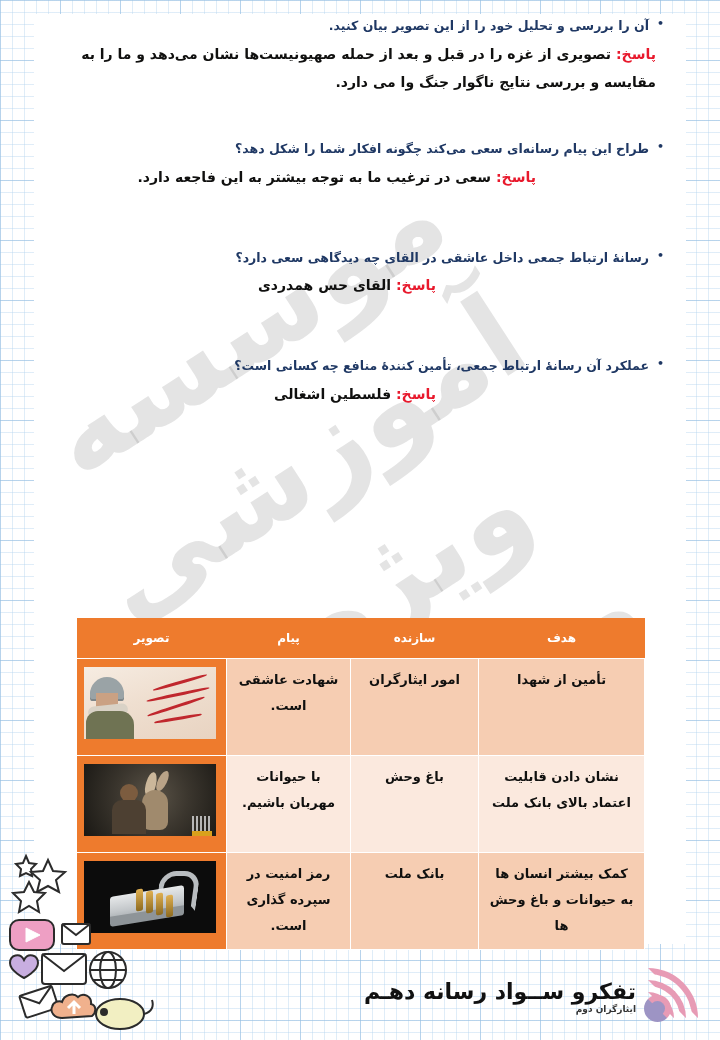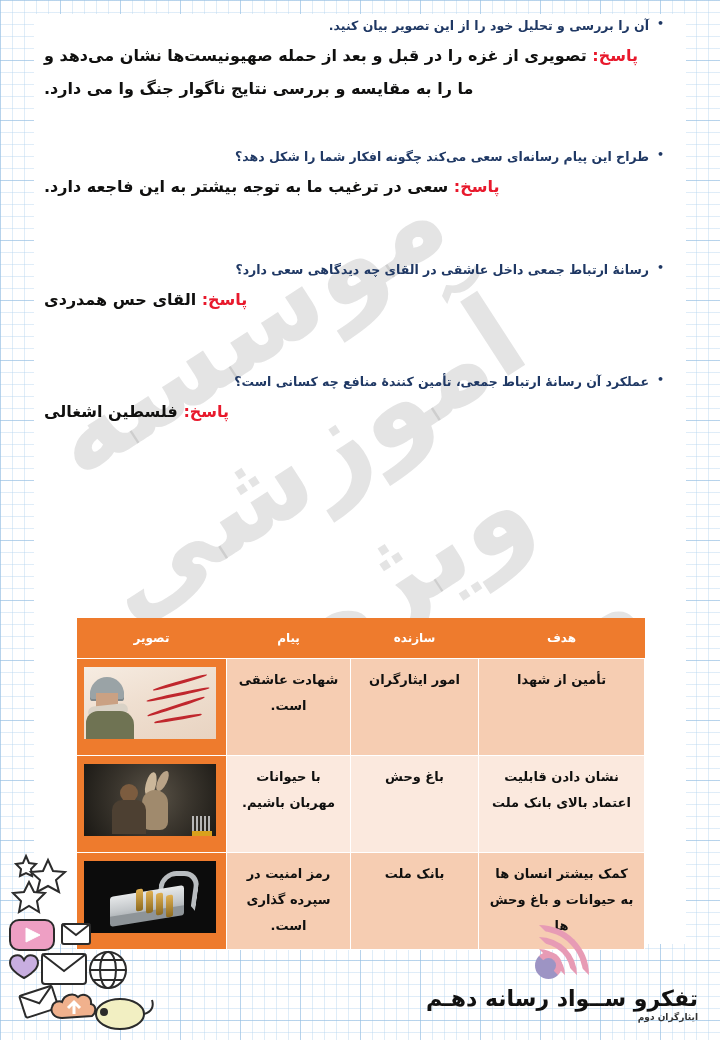--- a/index.html
+++ b/index.html
@@ -80,24 +80,24 @@
     color: #1F3864;
     font-size: 11px;
     line-height: 1.9;
     margin-left: 8px;
     flex: 0 0 auto;
   }
   .q-text { flex: 1 1 auto; text-align: right; }
 
   .answer {
     color: #10100f;
-    font-size: 16px;
+    font-size: 14px;
     font-weight: bold;
     line-height: 2.05;
-    text-align: left;
+    text-align: right;
     padding: 0 0 0 10px;
   }
   .answer.indent-1 { padding-right: 30px; }
   .answer.indent-2 { padding-right: 150px; }
   .answer.indent-3 { padding-right: 250px; }
   .ans-label { color: #E8192C; font-weight: bold; }
 
   .spacer-sm { height: 22px; }
   .spacer-md { height: 36px; }
   .spacer-lg { height: 50px; }
@@ -280,21 +280,21 @@
   .pic-lock .dials b:nth-child(2){ left: 10px; top:2px; }
   .pic-lock .dials b:nth-child(3){ left: 20px; top:4px; }
   .pic-lock .dials b:nth-child(4){ left: 30px; top:6px; }
 
   
   .footer-logo {
     position: absolute;
     right: 22px;
     bottom: 18px;
     display: flex;
-    flex-direction: column;
+    flex-direction: row;
     align-items: center;
     gap: 8px;
   }
   .footer-logo .wifi {
     position: relative;
     width: 54px; height: 50px;
     flex: 0 0 auto;
   }
   .footer-logo .wifi span {
     position: absolute;

